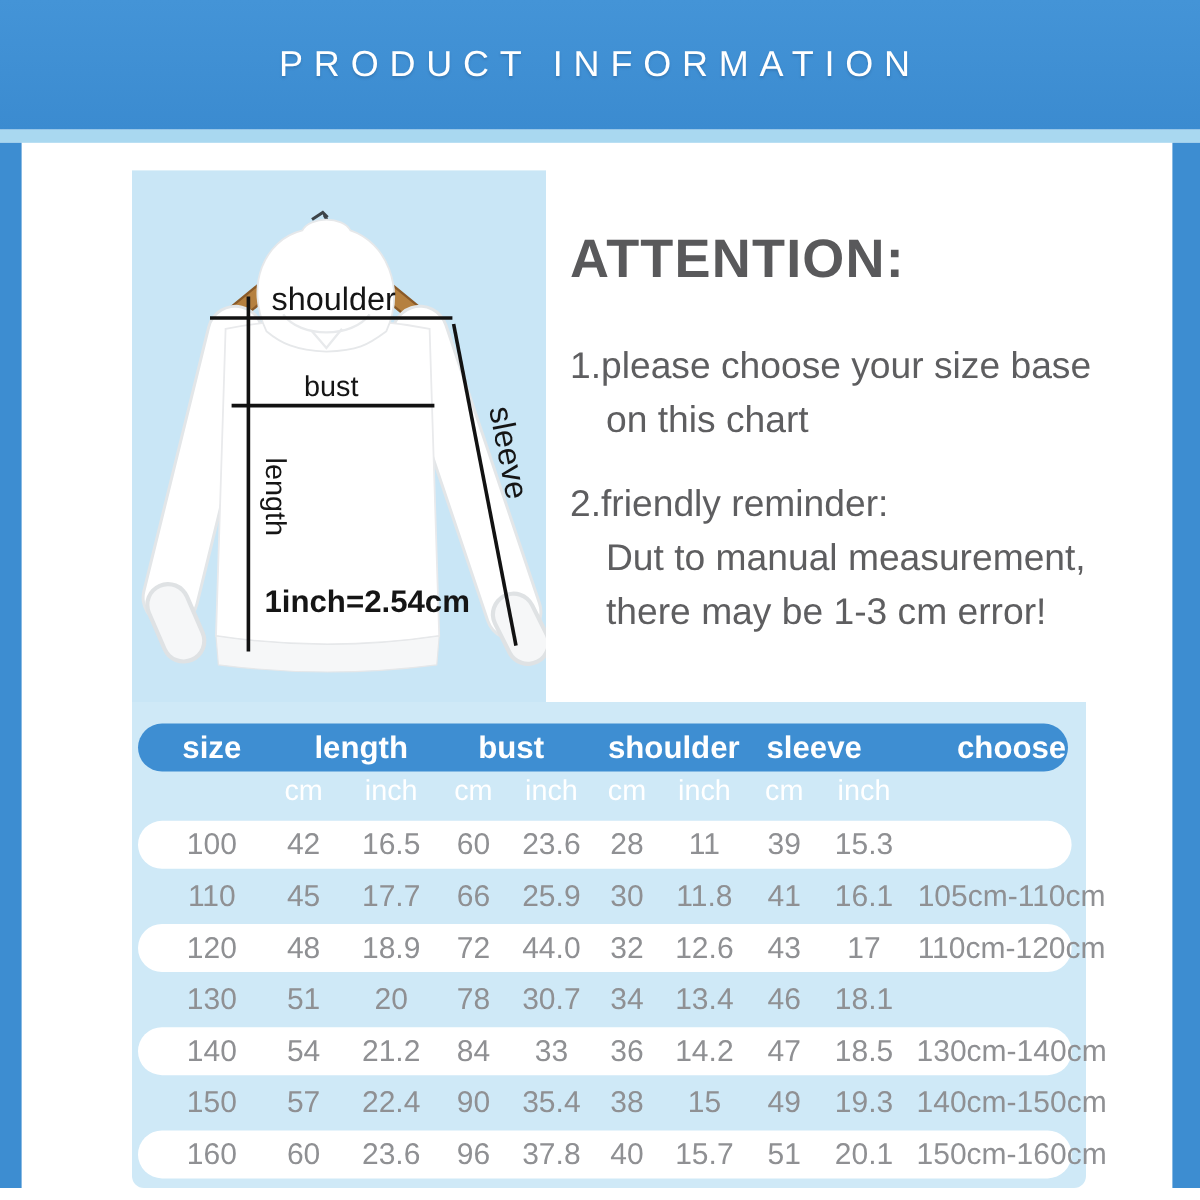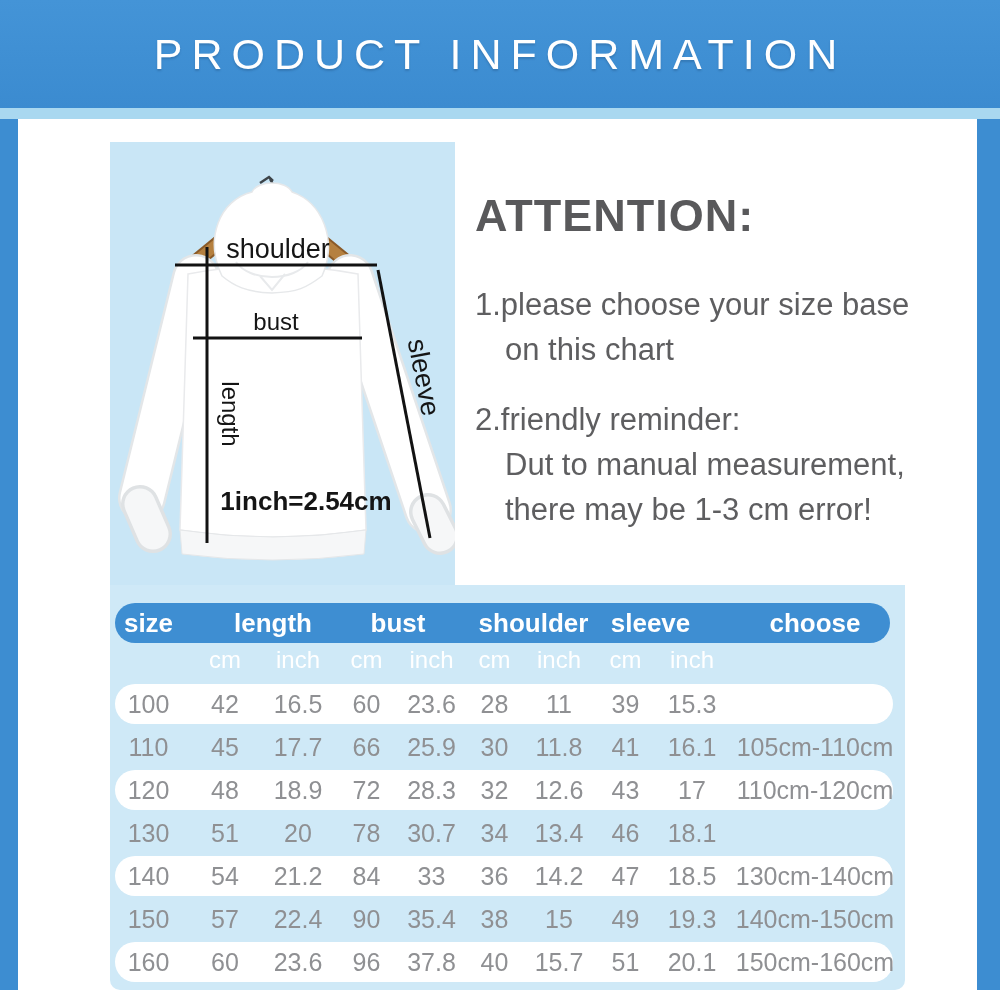--- a/index.html
+++ b/index.html
@@ -2,21 +2,21 @@
 <html><head>
 <meta charset="utf-8">
 <style>
   html,body{margin:0;padding:0;}
   body{background:#ffffff;font-family:"Liberation Sans","DejaVu Sans",sans-serif;}
   .page{position:relative;width:1000px;height:1000px;background:#ffffff;overflow:hidden;}
 
   
   .banner{position:absolute;left:0;top:0;width:1000px;height:108px;
           background:linear-gradient(180deg,#4494d7 0%,#3b8bd0 100%);}
-  .banner h1{margin:0;text-align:center;line-height:108px;font-size:43px;color:#ffffff;
+  .banner h1{margin:0;text-align:center;line-height:108px;font-size:30px;color:#ffffff;
              letter-spacing:9px;font-weight:500;text-shadow:0 2px 2px rgba(25,60,100,0.25);}
   .strip{position:absolute;left:0;top:108px;width:1000px;height:11px;background:#a9d8f0;}
   .bar{position:absolute;top:119px;height:871px;background:#3d8dd1;}
   .bar.left{left:0;width:18px;}
   .bar.right{left:977px;width:23px;}
 
   
   .diagram{position:absolute;left:110px;top:142px;width:345px;height:443px;background:#c9e6f6;}
   .diagram svg{display:block;}
   .diagram text{font-family:"Liberation Sans","DejaVu Sans",sans-serif;}
@@ -25,21 +25,21 @@
   .attention{position:absolute;left:475px;top:190px;width:500px;color:#5e5e60;}
   .attention h2{margin:0 0 40px 0;font-size:45px;font-weight:700;color:#59595b;letter-spacing:1px;}
   .attn-item{font-size:31px;line-height:45px;font-weight:500;margin-bottom:25px;}
   .attn-item .line{white-space:nowrap;}
   .attn-item .line.indent{padding-left:30px;}
 
   
   .size-table{position:absolute;left:110px;top:585px;width:795px;height:405px;
               background:#cfe9f7;border-radius:0 0 10px 10px;}
   .grid{display:grid;grid-template-columns:77px 76px 70px 67px 63px 63px 66px 67px 66px 180px;
-        align-items:center;}
+        align-items:center;padding-left:28px;}
   .grid span{display:block;text-align:center;position:relative;}
   .thead{position:relative;height:40px;margin-top:18px;}
   .thead::before{content:"";position:absolute;left:5px;right:15px;top:0;bottom:0;
                  background:#3e8ed2;border-radius:20px;}
   .thead span{color:#ffffff;font-size:26px;font-weight:600;}
   .h-size{grid-column:1;}
   .h-length{grid-column:2 / span 2;padding-left:26px;}
   .h-bust{grid-column:4 / span 2;}
   .h-shoulder{grid-column:6 / span 2;padding-left:12px;}
   .h-sleeve{grid-column:8 / span 2;padding-right:16px;}
@@ -163,21 +163,21 @@
           <span>11.8</span>
           <span>41</span>
           <span>16.1</span>
           <span>105cm-110cm</span>
         </div>
         <div class="trow grid pill">
           <span>120</span>
           <span>48</span>
           <span>18.9</span>
           <span>72</span>
-          <span>28.3</span>
+          <span>44.0</span>
           <span>32</span>
           <span>12.6</span>
           <span>43</span>
           <span>17</span>
           <span>110cm-120cm</span>
         </div>
         <div class="trow grid">
           <span>130</span>
           <span>51</span>
           <span>20</span>

